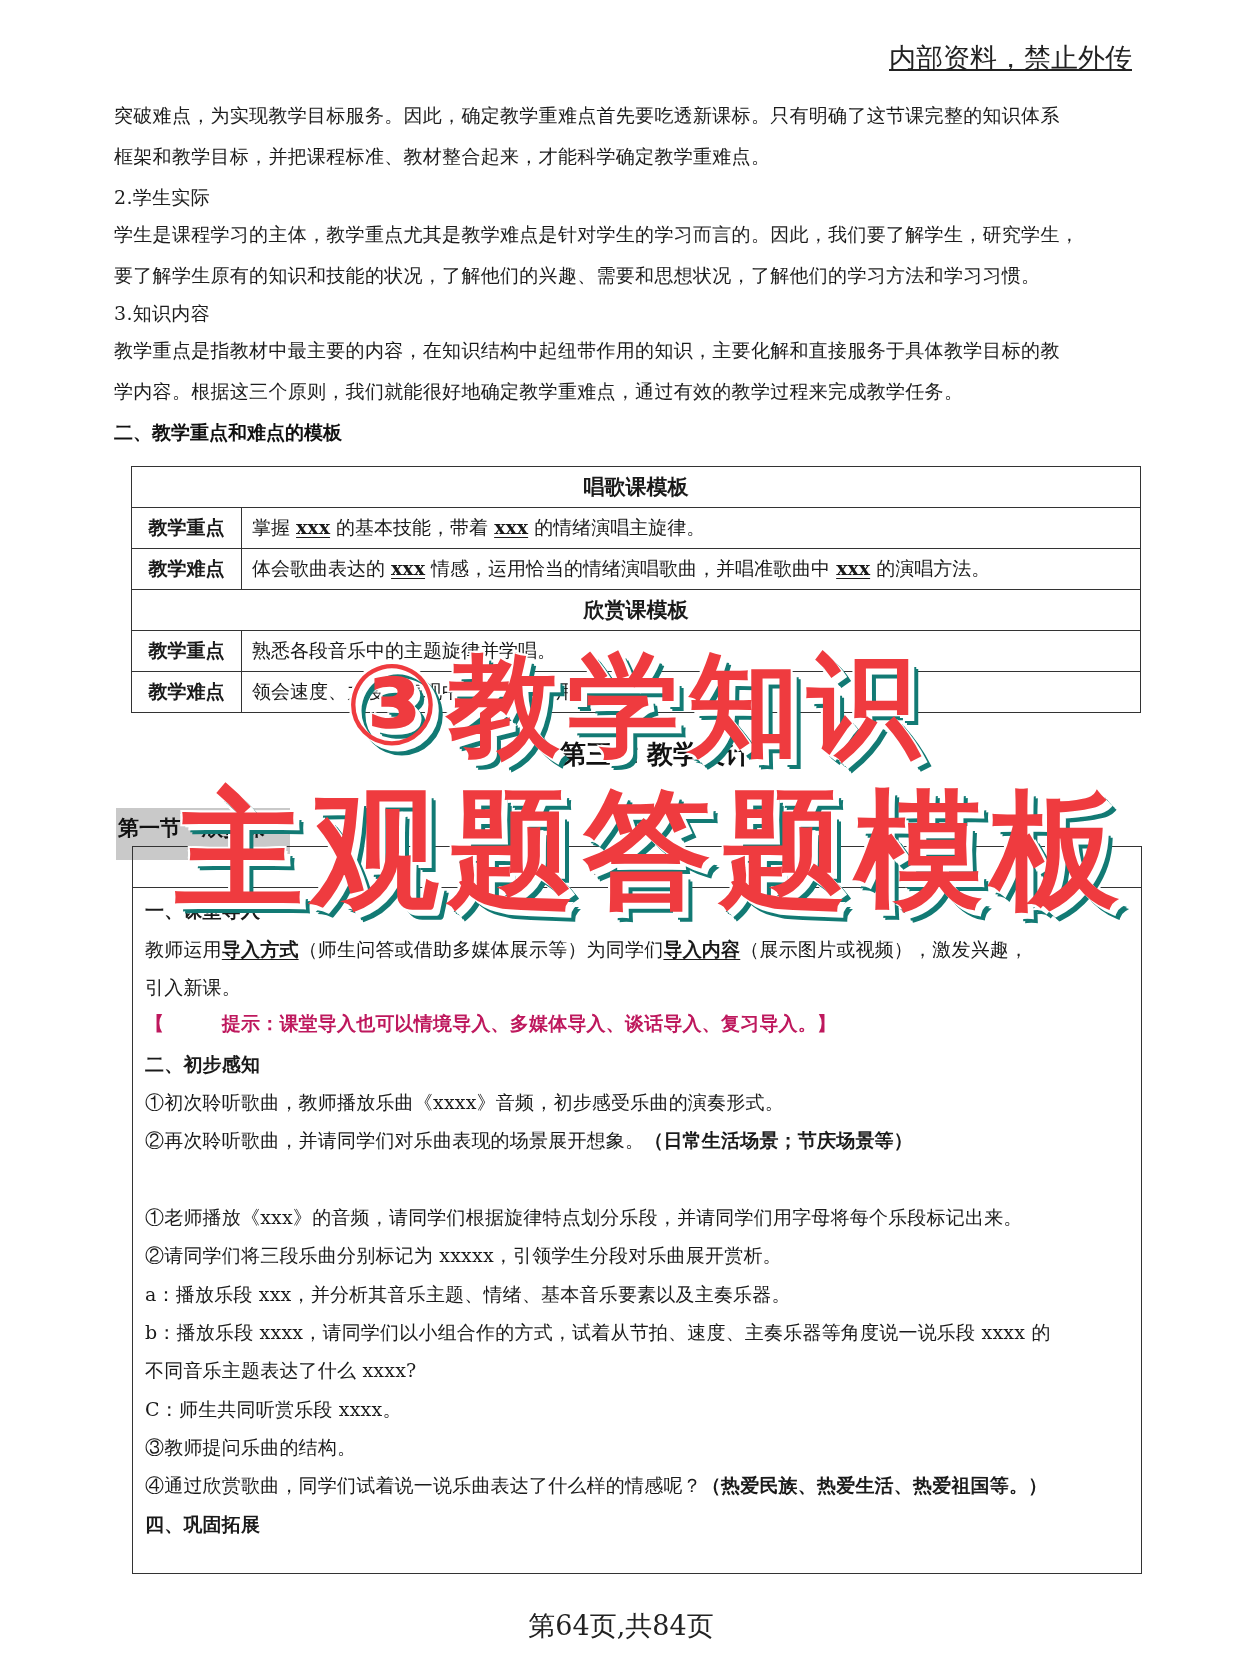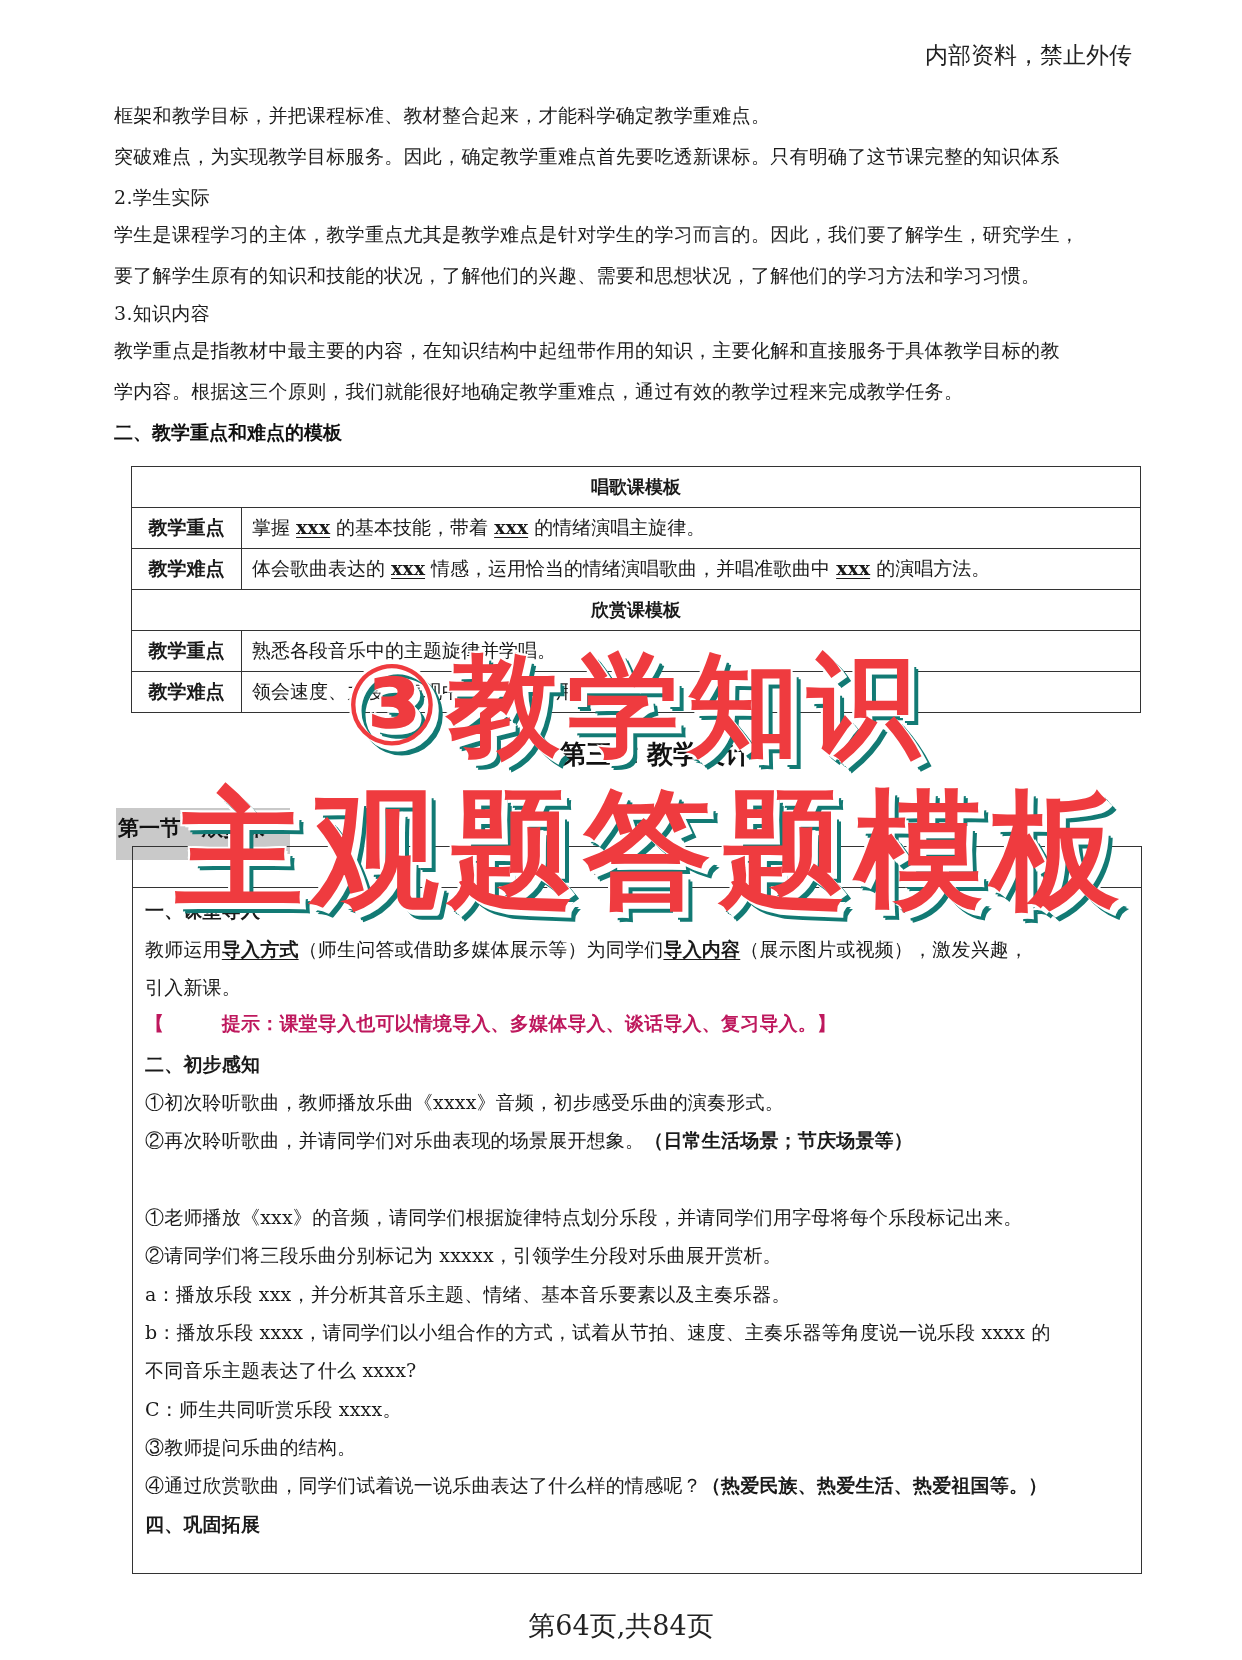--- a/index.html
+++ b/index.html
@@ -5,42 +5,42 @@
   * { box-sizing: border-box; margin: 0; padding: 0; }
   html, body { width: 1242px; height: 1660px; background: #ffffff; }
   body {
     position: relative;
     font-family: "DejaVu Serif", "Liberation Serif", serif;
     color: #1a1a1a;
     overflow: hidden;
   }
   .header-note {
     position: absolute; top: 40px; right: 110px;
-    font-size: 23px; color: #222;
+    font-size: 27px; color: #222; text-decoration: underline;
   }
   .para {
     position: absolute; left: 114px; width: 1040px;
     font-size: 19px; line-height: 41px; color: #1c1c1c;
     letter-spacing: 0.3px;
   }
   .line { display: block; height: 41px; white-space: nowrap; }
   .heading-bold {
     position: absolute; left: 114px;
     font-family: "DejaVu Sans", "Liberation Sans", sans-serif;
     font-weight: bold; font-size: 19px; color: #111;
   }
   
   .tpl-table {
     position: absolute; left: 131px; top: 466px; width: 1010px;
     border-collapse: collapse; font-size: 19px;
   }
   .tpl-table td { border: 1.5px solid #333; height: 41px; padding: 0 10px; vertical-align: middle; }
   .tpl-table .title-cell {
     text-align: center; font-family: "DejaVu Sans", "Liberation Sans", sans-serif;
-    font-weight: bold; font-size: 18px;
+    font-weight: bold; font-size: 21px;
   }
   .tpl-table .label-cell {
     width: 110px; font-family: "DejaVu Sans", "Liberation Sans", sans-serif;
     font-weight: bold; font-size: 19px; text-align: center; padding: 0 4px;
   }
   .xx { text-decoration: underline; font-weight: bold; text-underline-offset: 3px; }
   
   .chapter-title {
     position: absolute; left: 560px; top: 737px;
     font-family: "DejaVu Sans", "Liberation Sans", sans-serif;
@@ -85,22 +85,22 @@
   }
   .overlay.l1 { top: 640px; font-size: 112px; line-height: 130px; padding-left: 30px; }
   .overlay.l2 { top: 775px; font-size: 128px; line-height: 150px; padding-left: 60px; }
 </style>
 </head>
 <body>
 
 <div class="header-note">内部资料，禁止外传</div>
 
 <div class="para" style="top:95px;">
+  <span class="line">突破难点，为实现教学目标服务。因此，确定教学重难点首先要吃透新课标。只有明确了这节课完整的知识体系</span>
   <span class="line">框架和教学目标，并把课程标准、教材整合起来，才能科学确定教学重难点。</span>
-  <span class="line">突破难点，为实现教学目标服务。因此，确定教学重难点首先要吃透新课标。只有明确了这节课完整的知识体系</span>
 </div>
 <div class="para" style="top:177px;">
   <span class="line">2.学生实际</span>
 </div>
 <div class="para" style="top:214px;">
   <span class="line">学生是课程学习的主体，教学重点尤其是教学难点是针对学生的学习而言的。因此，我们要了解学生，研究学生，</span>
   <span class="line">要了解学生原有的知识和技能的状况，了解他们的兴趣、需要和思想状况，了解他们的学习方法和学习习惯。</span>
 </div>
 <div class="para" style="top:293px;">
   <span class="line">3.知识内容</span>

